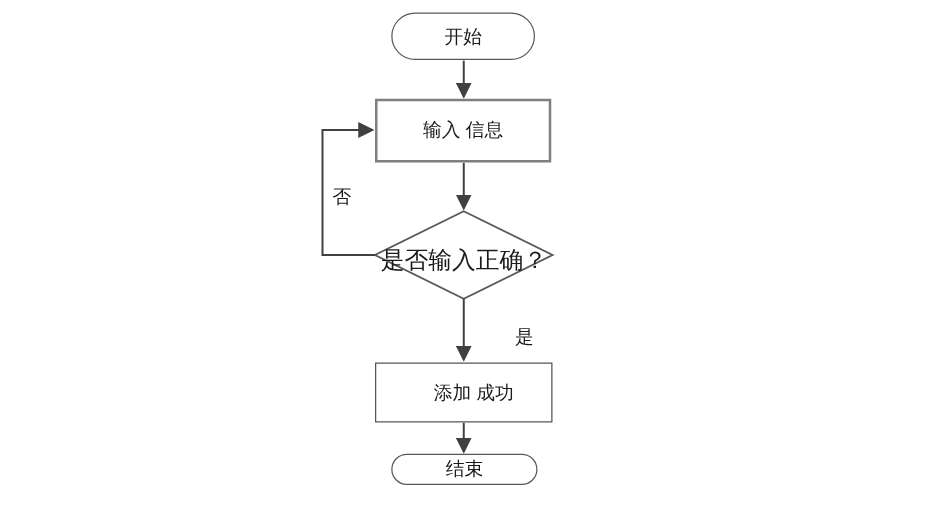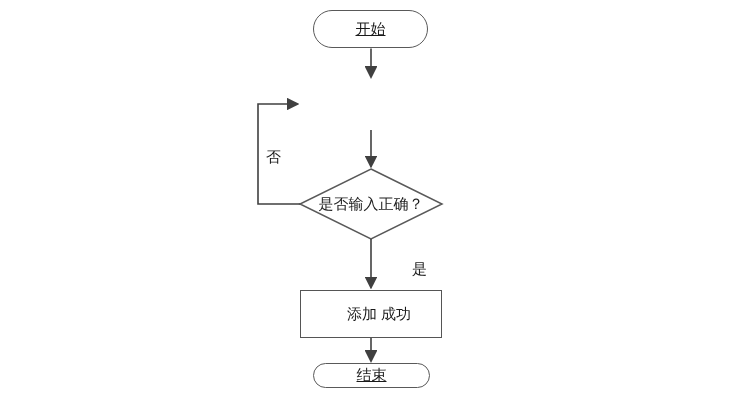--- a/index.html
+++ b/index.html
@@ -29,34 +29,33 @@
     align-items: center;
     justify-content: center;
     background: #ffffff;
     color: #1a1a1a;
     font-size: 15px;
     white-space: pre;
   }
   .terminator {
     border: 1.5px solid #595959;
     border-radius: 20px;
-    text-decoration: underline;
   }
   .node-start { left: 313px; top: 10px;  width: 115px; height: 38px; }
   .node-end   { left: 313px; top: 363px; width: 117px; height: 25px; }
   .process-1  { left: 300px; top: 79px;  width: 141px; height: 51px; border: 2px solid #7f7f7f; }
   .process-2  { left: 300px; top: 290px; width: 142px; height: 48px; border: 1.6px solid #555555; padding-left: 16px; }
   .decision-label {
     position: absolute;
     left: 300px;
     top: 195px;
     width: 142px;
     text-align: center;
     color: #1a1a1a;
-    font-size: 15px;
+    font-size: 19px;
     background: transparent;
     white-space: pre;
   }
   .edge-label {
     position: absolute;
     color: #1a1a1a;
     font-size: 15px;
     background: #ffffff;
     white-space: pre;
   }
@@ -94,20 +93,23 @@
 
     <line x1="371" y1="239" x2="371" y2="287.5" stroke="#404040" stroke-width="1.6" marker-end="url(#arrowhead)"></line>
 
     <line x1="371" y1="338" x2="371" y2="361" stroke="#404040" stroke-width="1.6" marker-end="url(#arrowhead)"></line>
   </svg>
 
   <div class="node terminator node-start">
     <span>开始</span>
   </div>
 
+  <div class="node process-1">
+    <span>输入 信息</span>
+  </div>
 
   <div class="decision-label">是否输入正确？</div>
 
   <div class="edge-label edge-label-no">否</div>
   <div class="edge-label edge-label-yes">是</div>
 
   <div class="node process-2">
     <span>添加 成功</span>
   </div>
 

